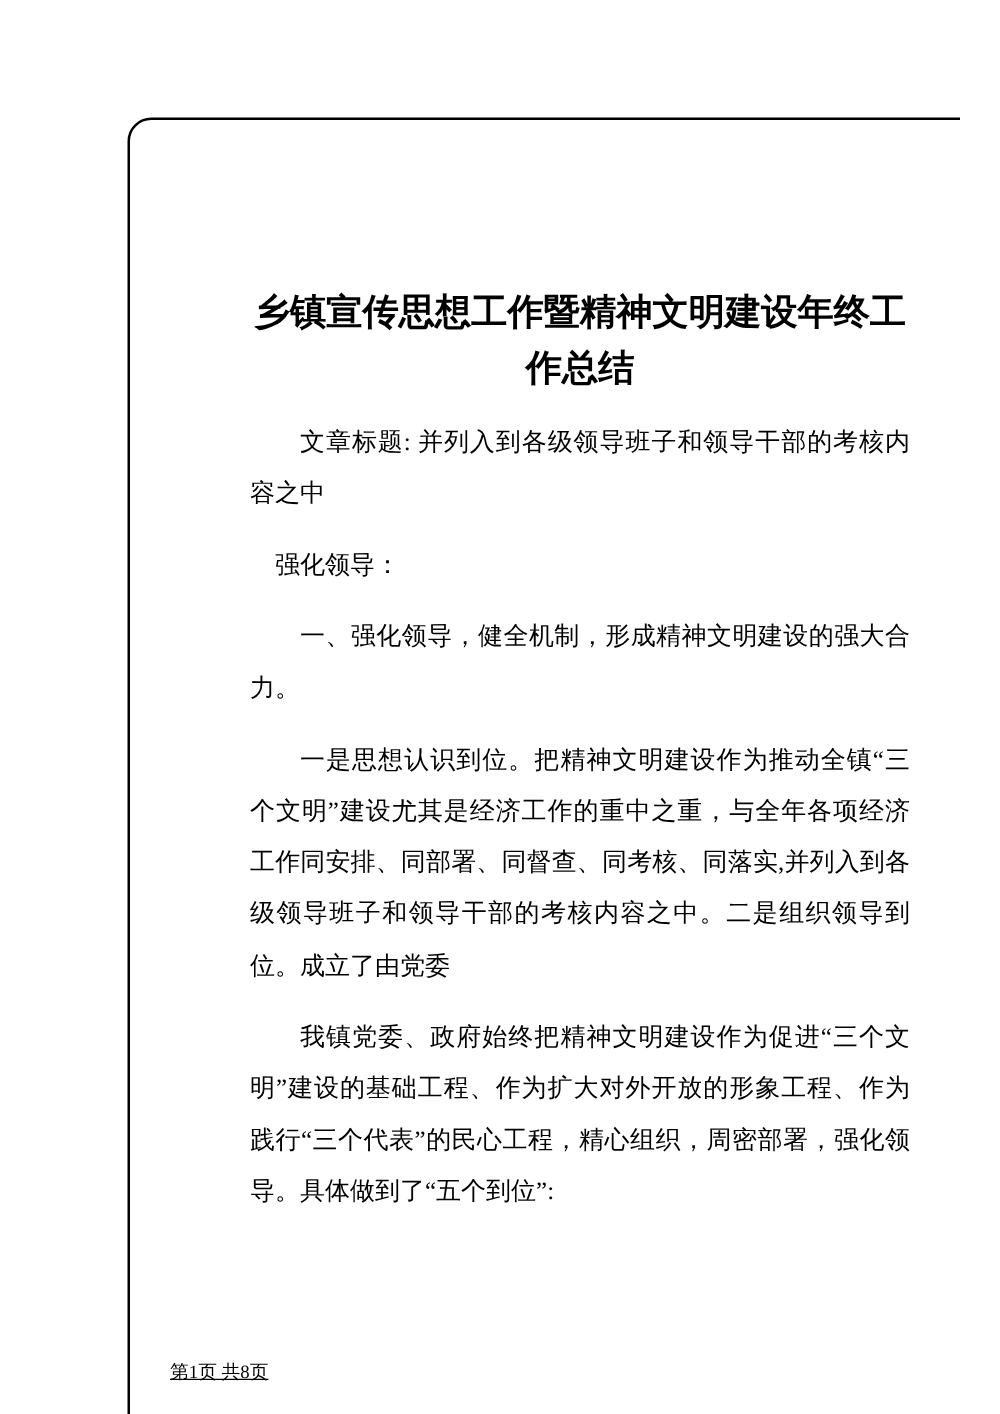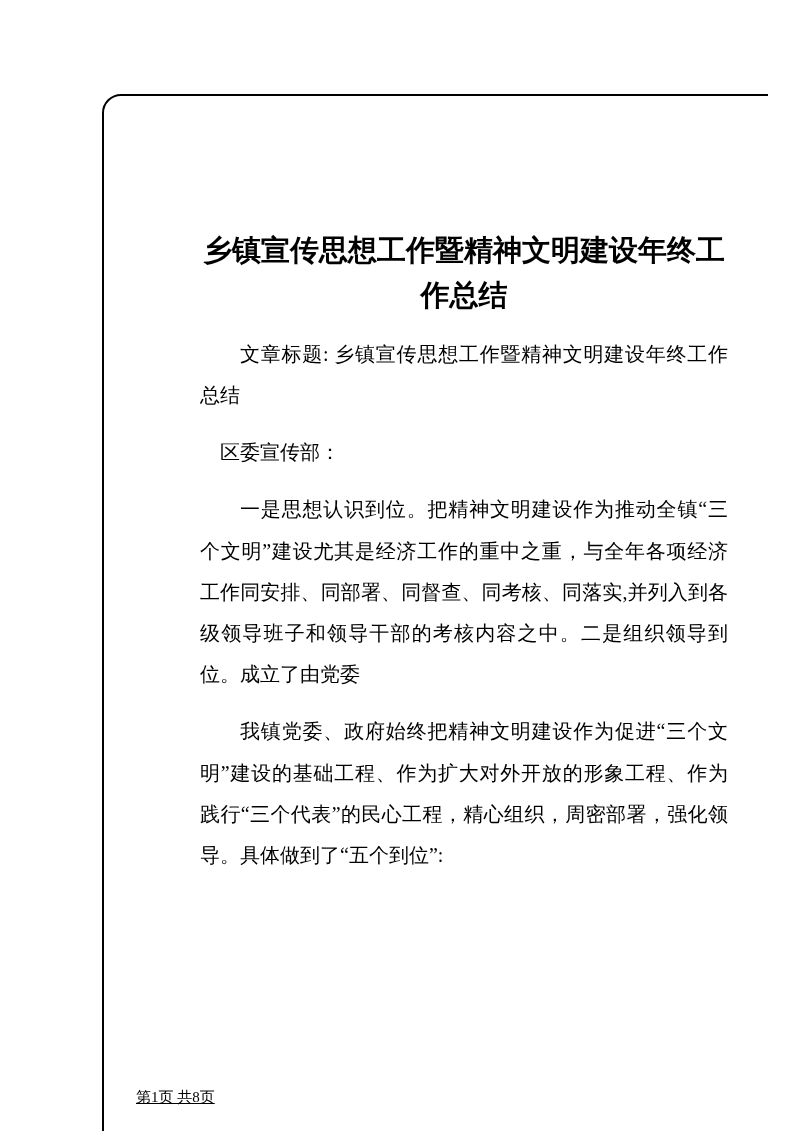--- a/index.html
+++ b/index.html
@@ -51,26 +51,27 @@
   }
 </style>
 </head>
 <body>
 
 <div class="page">
   <div class="frame">
     <div class="content">
       <h1 class="doc-title">乡镇宣传思想工作暨精神文明建设年终工作总结</h1>
 
-      <p class="para indent-2">文章标题: 乡镇宣传思想工作暨精神文明建设年终工作总结</p>
+      <p class="para indent-2">文章标题: 并列入到各级领导班子和领导干部的考核内容之中</p>
 
 
-      <p class="para indent-1">区委宣传部：</p>
+      <p class="para indent-1">强化领导：</p>
 
 
+      <p class="para indent-2">一、强化领导，健全机制，形成精神文明建设的强大合力。</p>
 
       <p class="para indent-2">一是思想认识到位。把精神文明建设作为推动全镇“三个文明”建设尤其是经济工作的重中之重，与全年各项经济工作同安排、同部署、同督查、同考核、同落实,并列入到各级领导班子和领导干部的考核内容之中。二是组织领导到位。成立了由党委</p>
 
       <p class="para indent-2">我镇党委、政府始终把精神文明建设作为促进“三个文明”建设的基础工程、作为扩大对外开放的形象工程、作为践行“三个代表”的民心工程，精心组织，周密部署，强化领导。具体做到了“五个到位”:</p>
     </div>
 
     <div class="footer">
       <span>第1页 共8页</span>
     </div>
   </div>

